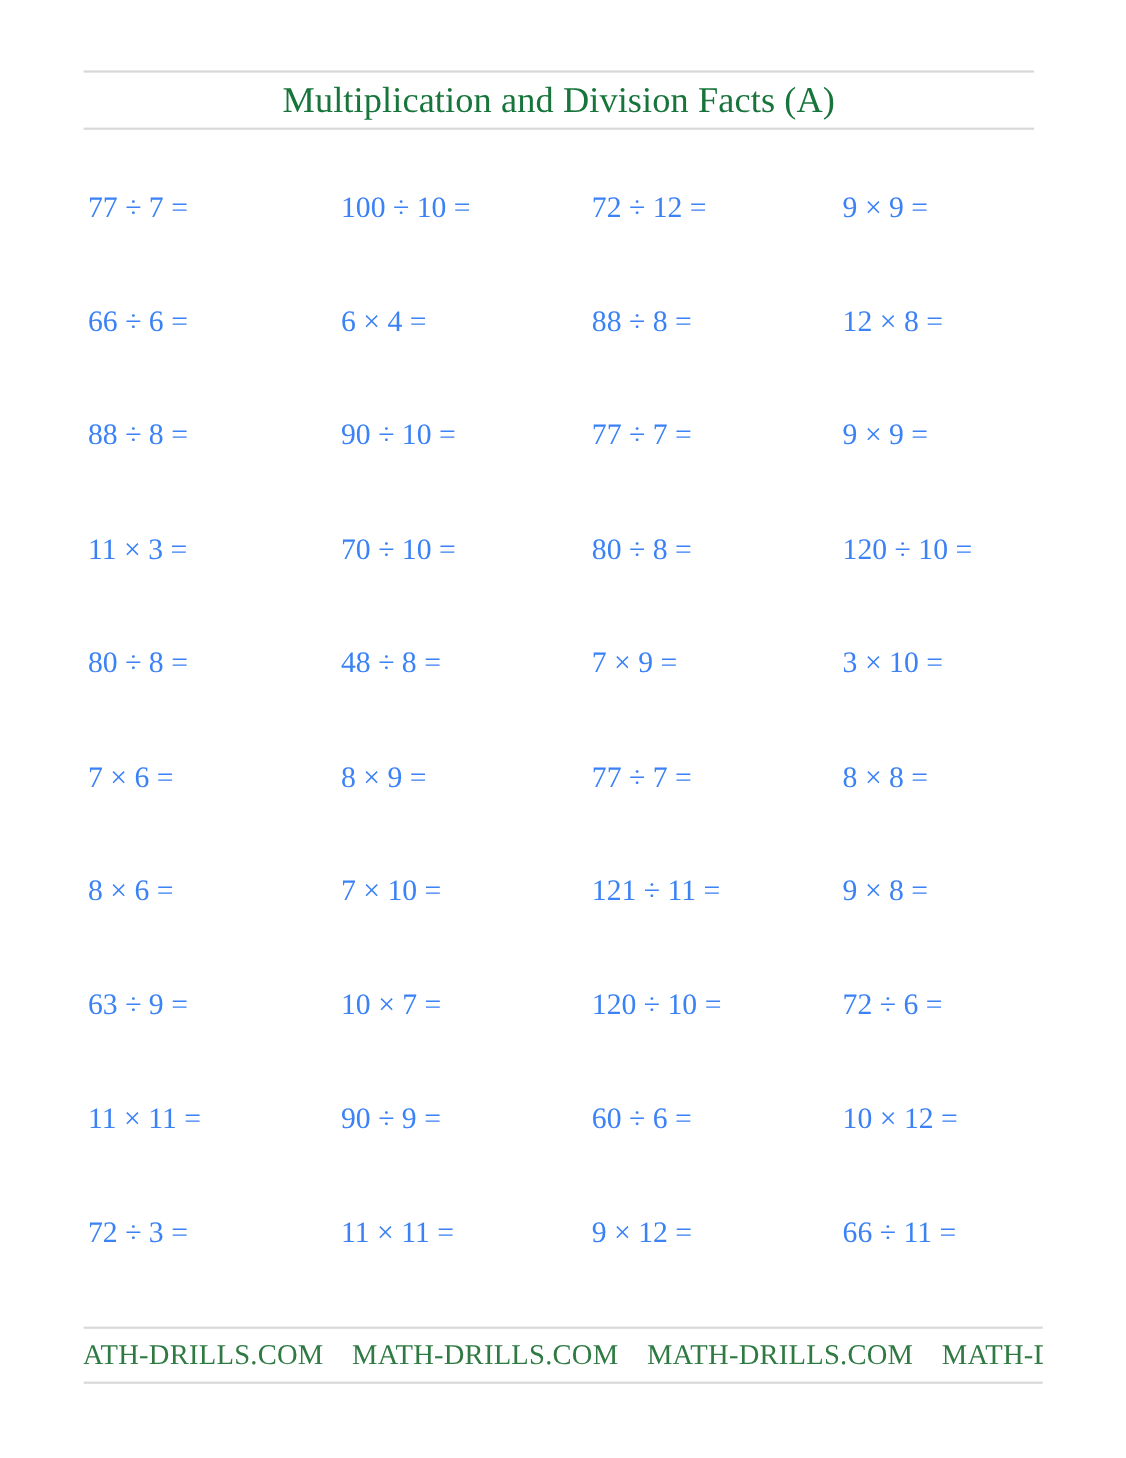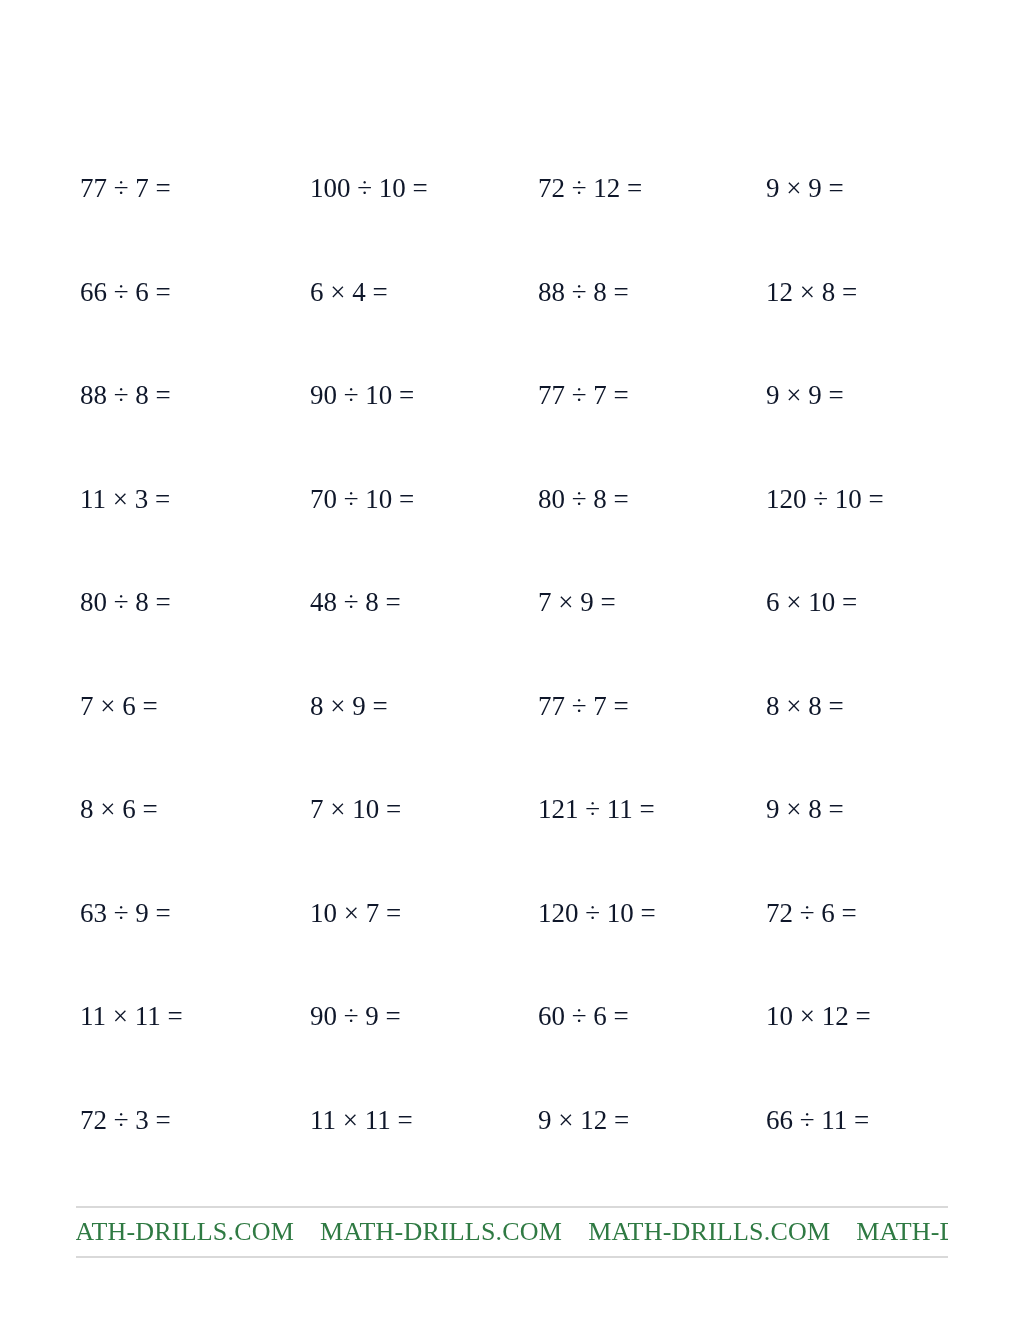--- a/index.html
+++ b/index.html
@@ -60,21 +60,21 @@
     width: 1024px;
   }
   .row {
     position: relative;
     height: 103.5px;
   }
   .cell {
     position: absolute;
     top: 0;
     font-size: 27px;
-    color: #0f172a;
+    color: #3b82f6;
     white-space: nowrap;
     line-height: 40px;
   }
   .cell.c0 { left: 80px; }
   .cell.c1 { left: 310px; }
   .cell.c2 { left: 538px; }
   .cell.c3 { left: 750px; margin-left: 16px; }
 
   
   .footer {
@@ -101,20 +101,23 @@
   }
   .footer-item {
     padding-right: 26px;
   }
 </style>
 </head>
 <body>
 
 <div class="page">
 
+  <div class="header">
+    <div class="header-title">Multiplication and Division Facts (A)</div>
+  </div>
 
   <div class="grid">
       <div class="row">
         <div class="cell c0">77 ÷ 7 =</div>
         <div class="cell c1">100 ÷ 10 =</div>
         <div class="cell c2">72 ÷ 12 =</div>
         <div class="cell c3">9 × 9 =</div>
       </div>
       <div class="row">
         <div class="cell c0">66 ÷ 6 =</div>
@@ -131,21 +134,21 @@
       <div class="row">
         <div class="cell c0">11 × 3 =</div>
         <div class="cell c1">70 ÷ 10 =</div>
         <div class="cell c2">80 ÷ 8 =</div>
         <div class="cell c3">120 ÷ 10 =</div>
       </div>
       <div class="row">
         <div class="cell c0">80 ÷ 8 =</div>
         <div class="cell c1">48 ÷ 8 =</div>
         <div class="cell c2">7 × 9 =</div>
-        <div class="cell c3">6 × 10 =</div>
+        <div class="cell c3">3 × 10 =</div>
       </div>
       <div class="row">
         <div class="cell c0">7 × 6 =</div>
         <div class="cell c1">8 × 9 =</div>
         <div class="cell c2">77 ÷ 7 =</div>
         <div class="cell c3">8 × 8 =</div>
       </div>
       <div class="row">
         <div class="cell c0">8 × 6 =</div>
         <div class="cell c1">7 × 10 =</div>

